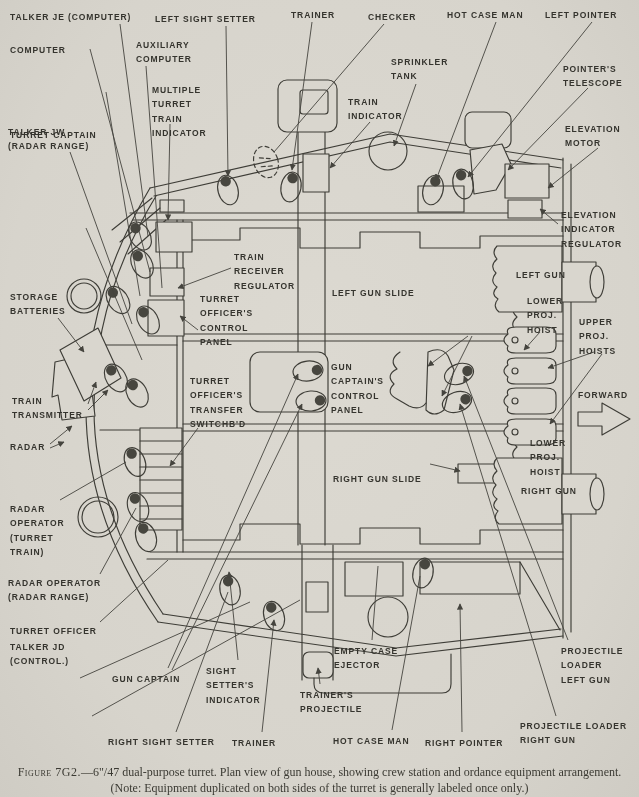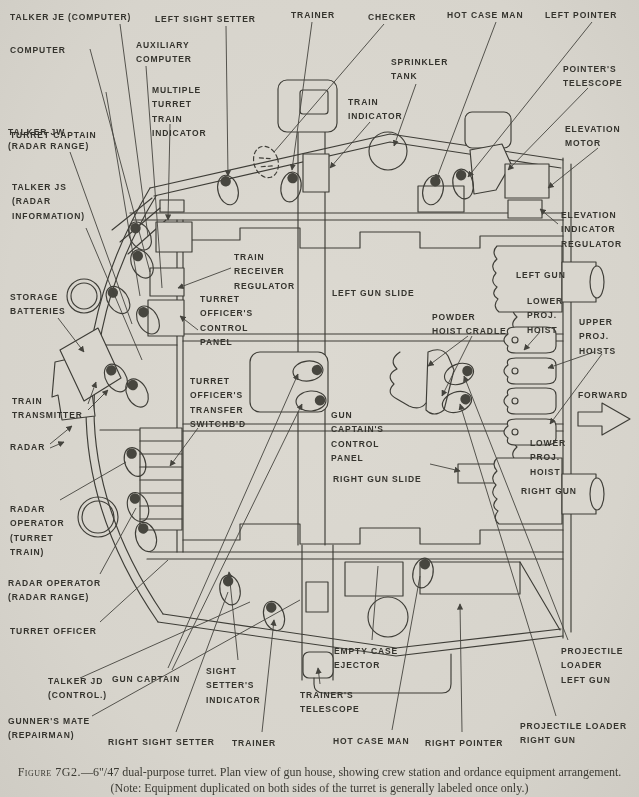--- a/index.html
+++ b/index.html
@@ -283,46 +283,41 @@
       <div class="lbl" style="left: 391px; top: 55px;">SPRINKLER
 TANK</div>
       <div class="lbl" style="left: 563px; top: 62px;">POINTER'S
 TELESCOPE</div>
       <div class="lbl" style="left: 8px; top: 125px;">TALKER JW
 (RADAR RANGE)</div>
       <div class="lbl" style="left: 348px; top: 95px;">TRAIN
 INDICATOR</div>
       <div class="lbl" style="left: 565px; top: 122px;">ELEVATION
 MOTOR</div>
-      <div class="lbl" style="left: 12px; top: 180px;">TALKER JS
-(RADAR
-INFORMATION)</div>
       <div class="lbl" style="left: 561px; top: 208px;">ELEVATION
 INDICATOR
 REGULATOR</div>
       <div class="lbl" style="left: 234px; top: 250px;">TRAIN
 RECEIVER
 REGULATOR</div>
       <div class="lbl" style="left: 332px; top: 286px;">LEFT GUN SLIDE</div>
       <div class="lbl" style="left: 516px; top: 268px;">LEFT GUN</div>
       <div class="lbl" style="left: 10px; top: 290px;">STORAGE
 BATTERIES</div>
       <div class="lbl" style="left: 200px; top: 292px;">TURRET
 OFFICER'S
 CONTROL
 PANEL</div>
-      <div class="lbl" style="left: 432px; top: 310px;">POWDER
-HOIST CRADLE</div>
       <div class="lbl" style="left: 527px; top: 294px;">LOWER
 PROJ.
 HOIST</div>
       <div class="lbl" style="left: 579px; top: 315px;">UPPER
 PROJ.
 HOISTS</div>
-      <div class="lbl" style="left: 331px; top: 360px; margin-top: 48px;">GUN
+      <div class="lbl" style="left: 331px; top: 360px;">GUN
 CAPTAIN'S
 CONTROL
 PANEL</div>
       <div class="lbl" style="left: 578px; top: 388px;">FORWARD</div>
       <div class="lbl" style="left: 12px; top: 394px;">TRAIN
 TRANSMITTER</div>
       <div class="lbl" style="left: 190px; top: 374px;">TURRET
 OFFICER'S
 TRANSFER
 SWITCHB'D</div>
@@ -332,35 +327,33 @@
 HOIST</div>
       <div class="lbl" style="left: 333px; top: 472px;">RIGHT GUN SLIDE</div>
       <div class="lbl" style="left: 521px; top: 484px;">RIGHT GUN</div>
       <div class="lbl" style="left: 10px; top: 502px;">RADAR
 OPERATOR
 (TURRET
 TRAIN)</div>
       <div class="lbl" style="left: 8px; top: 576px;">RADAR OPERATOR
 (RADAR RANGE)</div>
       <div class="lbl" style="left: 10px; top: 624px;">TURRET OFFICER</div>
-      <div class="lbl" style="left: 10px; top: 674px; margin-left: 38px;">TALKER JD
+      <div class="lbl" style="left: 10px; top: 640px;">TALKER JD
 (CONTROL.)</div>
       <div class="lbl" style="left: 112px; top: 672px;">GUN CAPTAIN</div>
       <div class="lbl" style="left: 206px; top: 664px;">SIGHT
 SETTER'S
 INDICATOR</div>
       <div class="lbl" style="left: 334px; top: 644px;">EMPTY CASE
 EJECTOR</div>
       <div class="lbl" style="left: 300px; top: 688px;">TRAINER'S
-TELESCOPE</div>
+PROJECTILE</div>
       <div class="lbl" style="left: 561px; top: 644px;">PROJECTILE
 LOADER
 LEFT GUN</div>
-      <div class="lbl" style="left: 8px; top: 714px;">GUNNER'S MATE
-(REPAIRMAN)</div>
       <div class="lbl" style="left: 108px; top: 735px;">RIGHT SIGHT SETTER</div>
       <div class="lbl" style="left: 232px; top: 736px;">TRAINER</div>
       <div class="lbl" style="left: 333px; top: 734px;">HOT CASE MAN</div>
       <div class="lbl" style="left: 425px; top: 736px;">RIGHT POINTER</div>
       <div class="lbl" style="left: 520px; top: 719px;">PROJECTILE LOADER
 RIGHT GUN</div>
     </div>
 
   <p class="caption"><span class="fig-prefix">Figure 7G2.</span><span>—6"/47 dual-purpose turret.  Plan view of gun house, showing crew station and ordance equipment arrangement.  (Note:  Equipment duplicated on both sides of the turret is generally labeled once only.)</span></p>
 </div>

